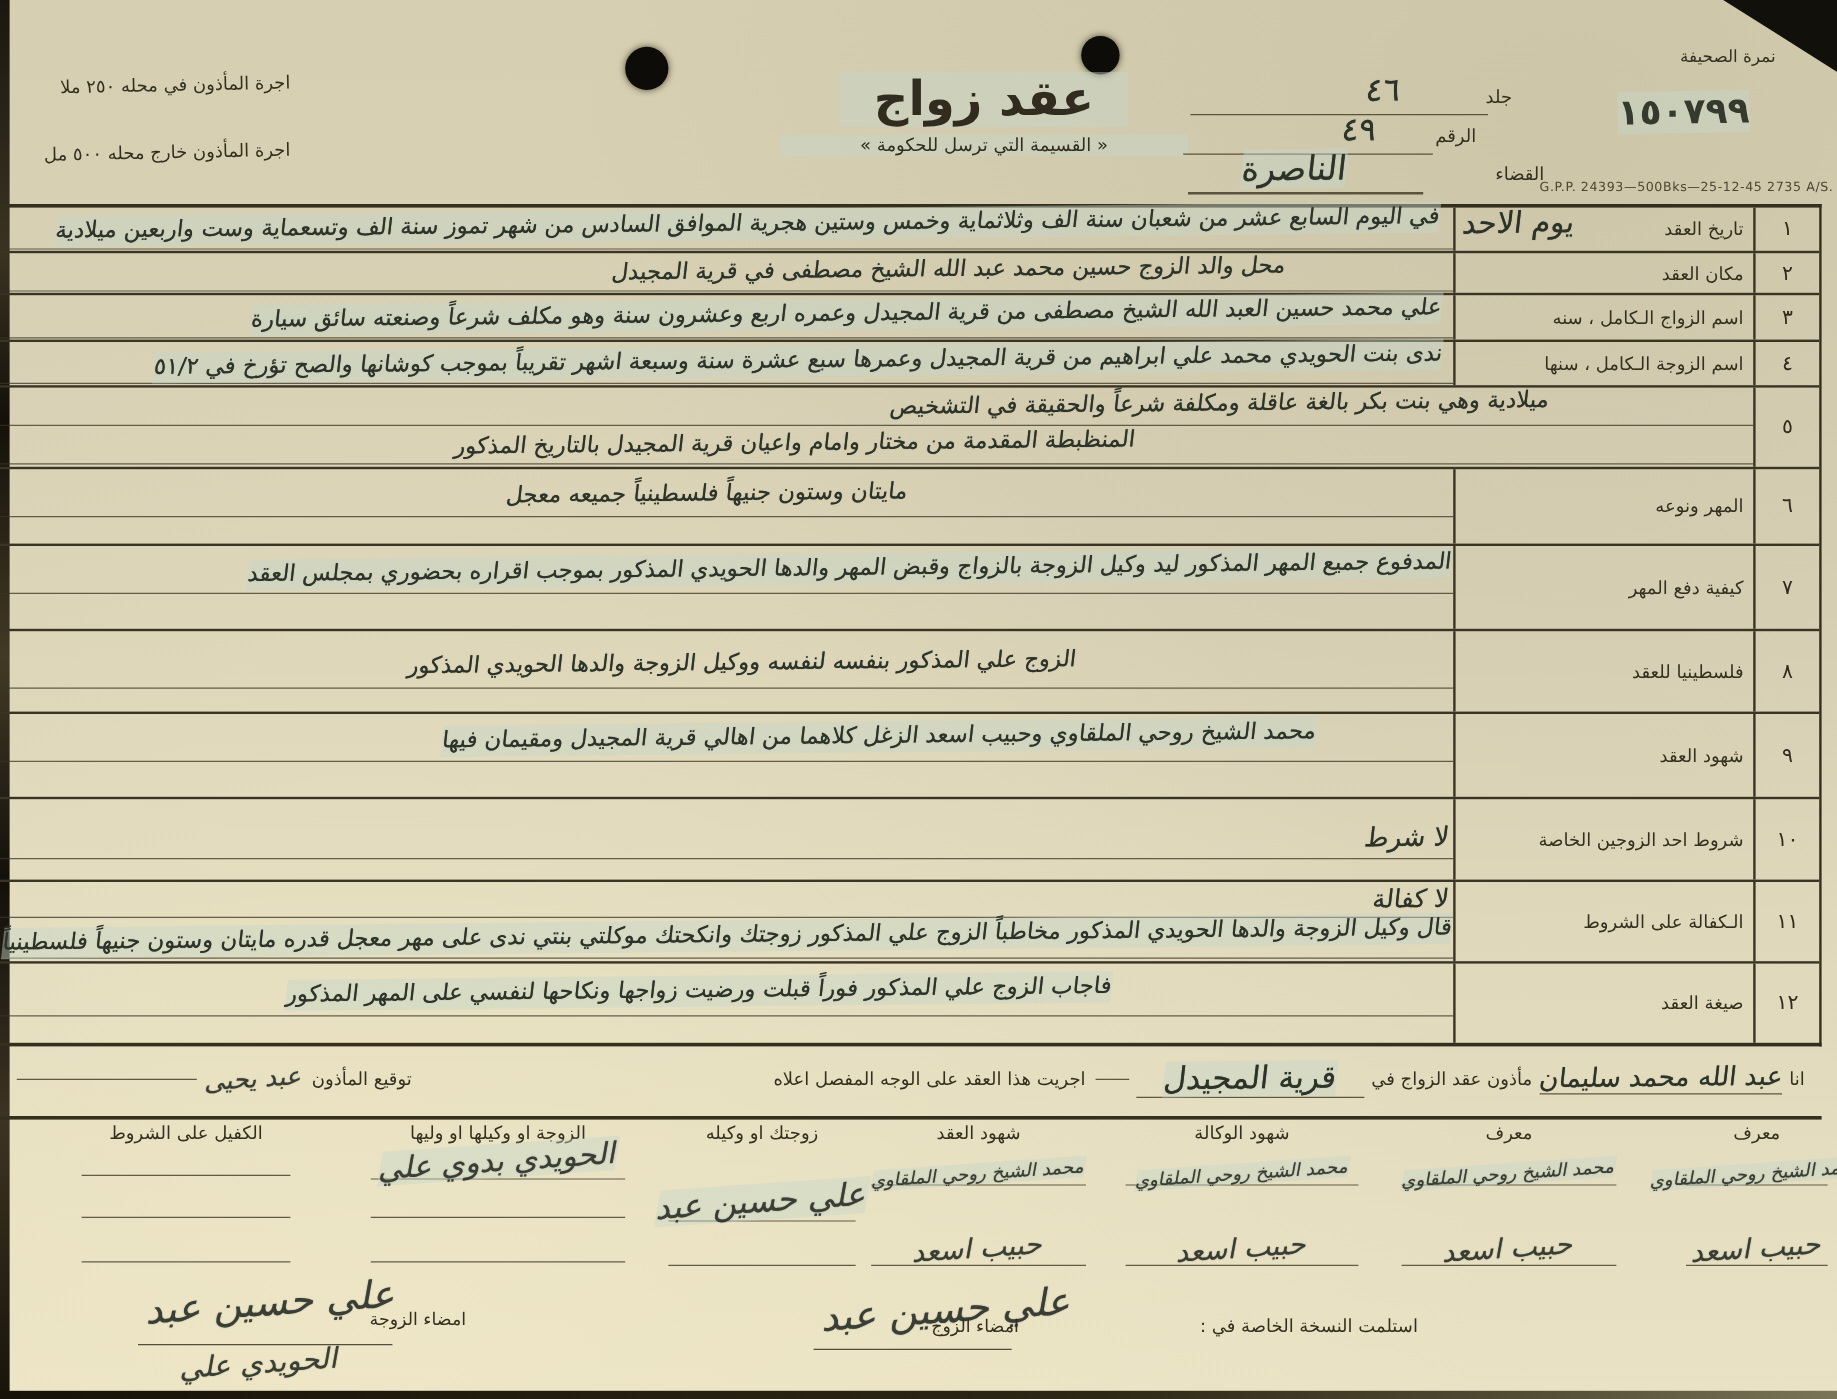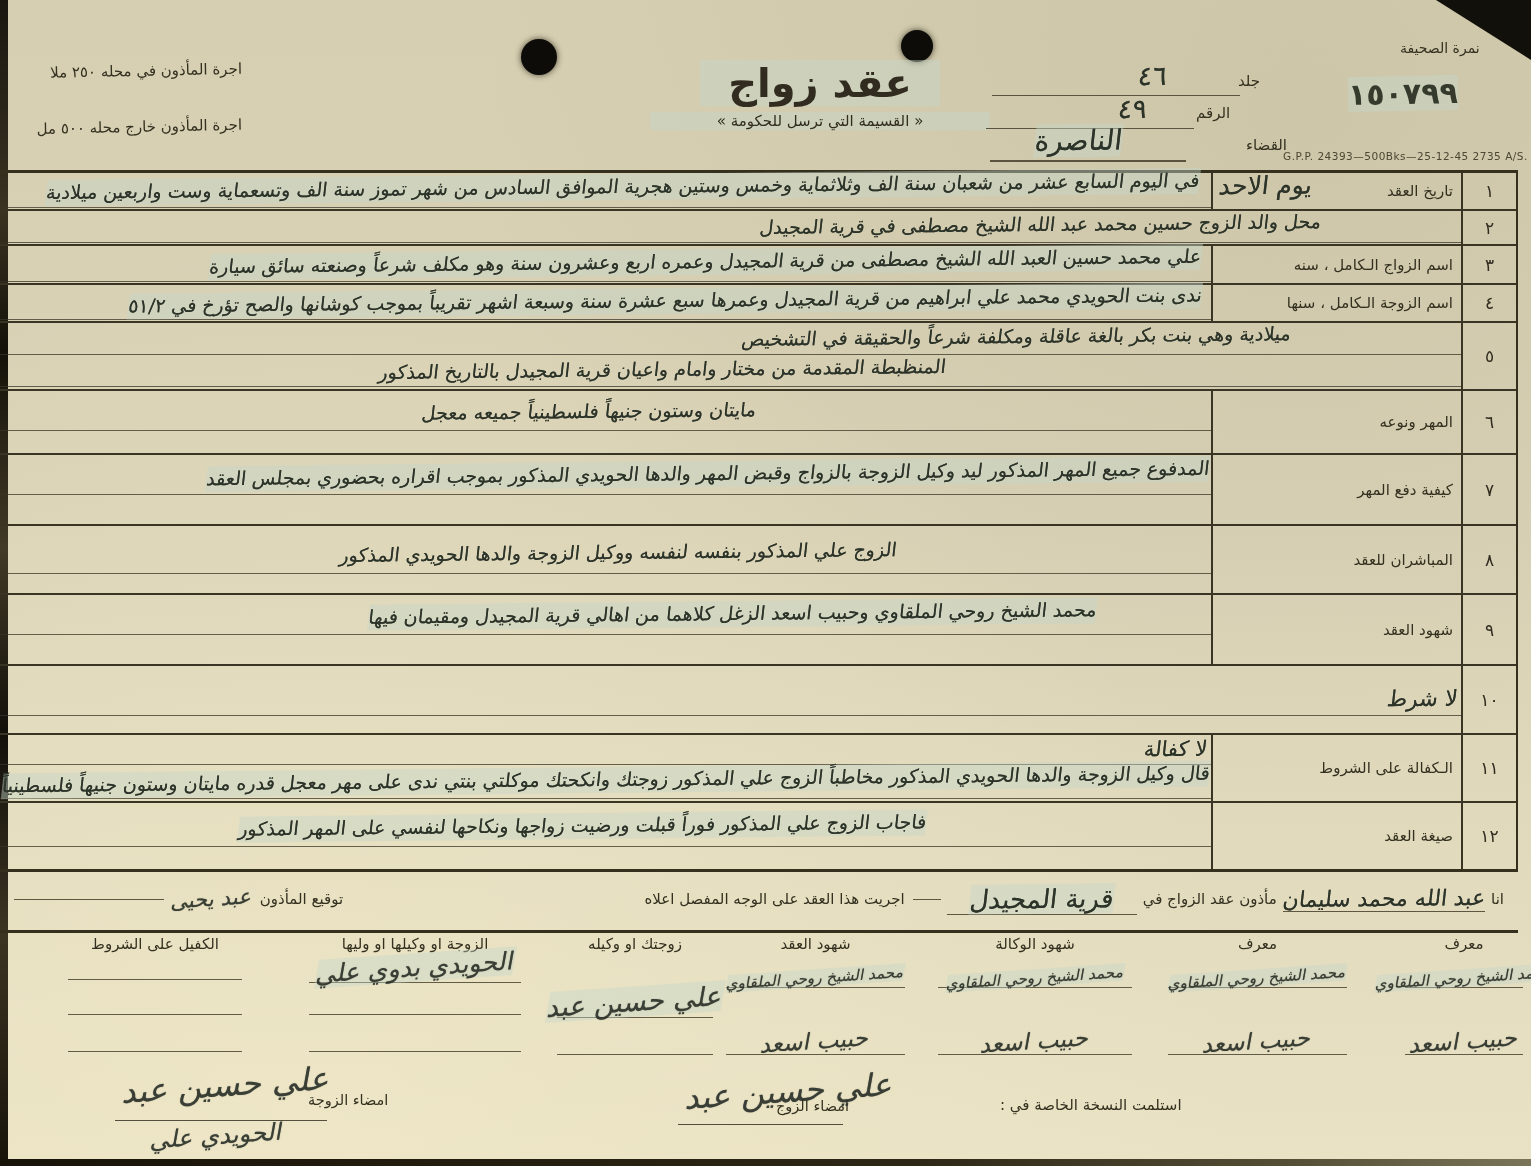--- a/index.html
+++ b/index.html
@@ -116,20 +116,23 @@
       <span class="print">تاريخ العقد</span>
       <span class="hw row-note">يوم الاحد</span>
     </div>
     <div class="cell-num">١</div>
   </div>
 
   <div class="row" style="height:35px;">
     <div class="cell-content">
       <div class="hand-line" style="margin-top:1px;padding:0 140px 0 0;height:31px;"><span class="hw">محل والد الزوج حسين محمد عبد الله الشيخ مصطفى في قرية المجيدل</span></div>
     </div>
+    <div class="cell-label">
+        <span class="print">مكان العقد</span>
+      </div>
     <div class="cell-num">٢</div>
   </div>
 
   <div class="row" style="height:39px;">
     <div class="cell-content">
       <div class="hand-line" style="margin-top:3px;padding:0 10px 0 0;height:33px;"><span class="hw hl">علي محمد حسين العبد الله الشيخ مصطفى من قرية المجيدل وعمره اربع وعشرون سنة وهو مكلف شرعاً وصنعته سائق سيارة</span></div>
     </div>
     <div class="cell-label">
         <span class="print">اسم الزواج الـكامل ، سنه</span>
       </div>
@@ -172,39 +175,42 @@
         <span class="print">كيفية دفع المهر</span>
       </div>
     <div class="cell-num">٧</div>
   </div>
 
   <div class="row" style="height:69px;">
     <div class="cell-content">
       <div class="hand-line" style="margin-top:14px;padding:0 315px 0 0;height:34px;"><span class="hw">الزوج علي المذكور بنفسه لنفسه ووكيل الزوجة والدها الحويدي المذكور</span></div>
     </div>
     <div class="cell-label">
-        <span class="print">المباشران للعقد</span>
+        <span class="print">فلسطينيا للعقد</span>
       </div>
     <div class="cell-num">٨</div>
   </div>
 
   <div class="row" style="height:71px;">
     <div class="cell-content">
       <div class="hand-line" style="margin-top:6px;padding:0 115px 0 0;height:34px;"><span class="hw hl">محمد الشيخ روحي الملقاوي وحبيب اسعد الزغل كلاهما من اهالي قرية المجيدل ومقيمان فيها</span></div>
     </div>
     <div class="cell-label">
         <span class="print">شهود العقد</span>
       </div>
     <div class="cell-num">٩</div>
   </div>
 
   <div class="row" style="height:69px;">
     <div class="cell-content">
       <div class="hand-line" style="margin-top:18px;padding:0 4px 0 0;height:32px;"><span class="hw" style="font-size:22px;">لا شرط</span></div>
     </div>
+    <div class="cell-label">
+        <span class="print">شروط احد الزوجين الخاصة</span>
+      </div>
     <div class="cell-num">١٠</div>
   </div>
 
   <div class="row" style="height:68px;">
     <div class="cell-content">
       <div class="hand-line" style="margin-top:0;padding:0 4px 0 0;height:30px;"><span class="hw" style="font-size:21px;">لا كفالة</span></div>
       <div class="hand-line" style="margin-top:2px;padding:0 2px 0 0;height:32px;"><span class="hw hl">قال وكيل الزوجة والدها الحويدي المذكور مخاطباً الزوج علي المذكور زوجتك وانكحتك موكلتي بنتي ندى على مهر معجل قدره مايتان وستون جنيهاً فلسطينياً</span></div>
     </div>
     <div class="cell-label">
         <span class="print">الـكفالة على الشروط</span>

